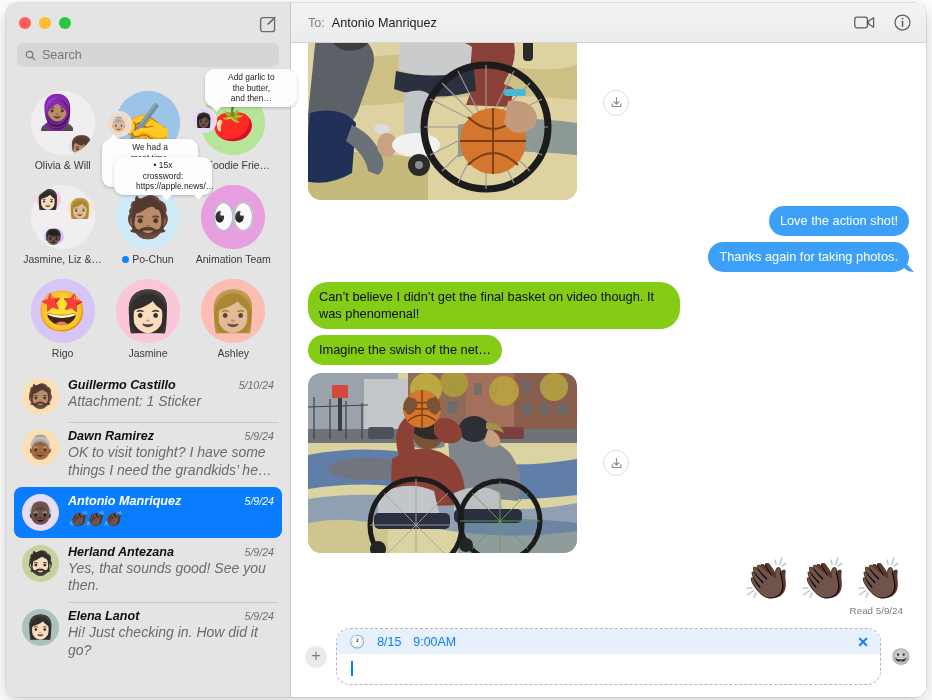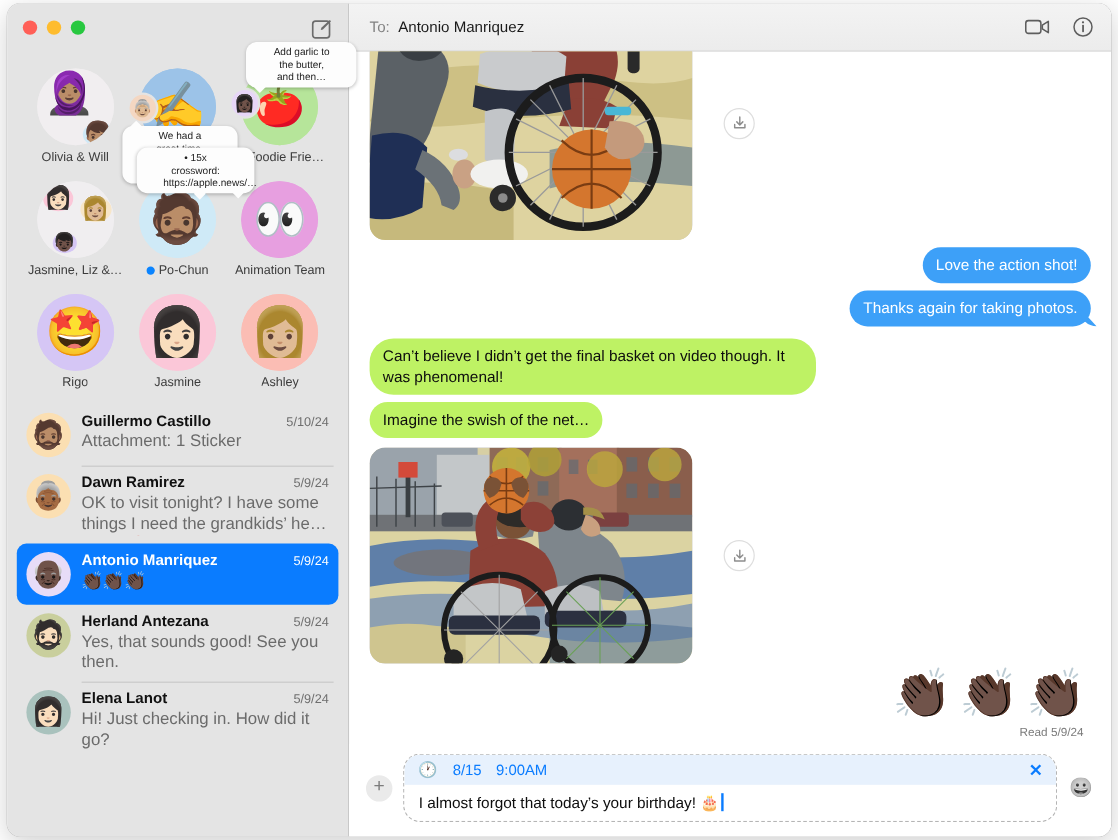--- a/index.html
+++ b/index.html
@@ -129,21 +129,21 @@
     height:0.5px; background:#c9c9c9;
   }
   .conv.selected { background:#0a7cff; }
   .conv.selected::before, .conv.selected + .conv::before { display:none; }
   .conv-av {
     width:37px;height:37px;border-radius:50%;
     flex:0 0 37px;
     display:flex;align-items:center;justify-content:center;
     font-size:23px; overflow:hidden;
   }
-  .conv-body{flex:1;min-width:0;}
+  .conv-body{flex:1;min-width:0;font-style:italic;}
   .conv-top{display:flex;align-items:baseline;gap:6px;}
   .conv-name{
     font-size:12.6px;font-weight:bold;color:#101010;
     white-space:nowrap;overflow:hidden;text-overflow:ellipsis;flex:1;
   }
   .conv-date{font-size:10.6px;color:#6e6e6e;flex:0 0 auto;}
   .conv-prev{
     font-size:14px;color:#6b6b6b;line-height:1.27;
     margin-top:1px;
     display:-webkit-box;-webkit-line-clamp:2;-webkit-box-orient:vertical;
@@ -181,21 +181,21 @@
   .row.in{justify-content:flex-start;}
 
   .bubble{
     max-width:368px;
     padding:6px 11px 7px 11px;
     border-radius:16px;
     font-size:12.8px; line-height:1.33;
     position:relative;
     word-wrap:break-word;
   }
-  .bubble.in{background:#bef264;color:#0d0d0d;border-radius:20px;}
+  .bubble.in{background:#84cc16;color:#0d0d0d;border-radius:20px;}
   .bubble.out{background:#3da0f8;color:#ffffff;}
   .bubble.tail-out::after{
     content:"";position:absolute;right:-5px;bottom:0;
     width:14px;height:15px;
     background:#3da0f8;
     border-bottom-left-radius:16px;
     clip-path:polygon(0 0,100% 100%,0 100%);
   }
 
   .photo{
@@ -290,20 +290,29 @@
         <div class="dot green"></div>
       </div>
       <div class="compose-btn">
         <svg width="18" height="18" viewBox="0 0 18 18">
           <rect x="1.6" y="2.6" width="14" height="14" rx="2.4" fill="none" stroke="#6c6c6c" stroke-width="1.4"></rect>
           <path d="M15.8 1.6 L16.9 2.7 L10.1 9.5 L8.3 10 L8.8 8.2 Z" fill="#6c6c6c"></path>
         </svg>
       </div>
     </div>
 
+    <div class="search-wrap">
+      <div class="search-box">
+        <svg width="11" height="11" viewBox="0 0 12 12">
+          <circle cx="5" cy="5" r="3.6" fill="none" stroke="#767676" stroke-width="1.3"></circle>
+          <line x1="7.7" y1="7.7" x2="10.7" y2="10.7" stroke="#767676" stroke-width="1.3" stroke-linecap="round"></line>
+        </svg>
+        <span class="ph">Search</span>
+      </div>
+    </div>
 
     <div class="pinned">
 
       <div class="pin">
         <div class="pin-av" style="background:#f1eef0">
           <div class="inner" style="background:#f1eef0;position:relative;">
             <span style="font-size:34px;position:absolute;left:6px;top:4px;">🧕🏽</span>
             <span style="font-size:20px;position:absolute;right:-1px;bottom:-1px;background:#cfe9f7;border-radius:50%;padding:0 1px;">👦🏽</span>
           </div>
         </div>
@@ -705,21 +714,20 @@
       <div class="plus-btn">+</div>
 
       <div class="input-shell">
         <div class="suggest">
           <span class="clock">🕐</span>
           <span>8/15</span>
           <span>9:00AM</span>
           <span class="x">✕</span>
         </div>
         <div class="input-line">
-          <span>I almost forgot that today’s your birthday! 🎂</span>
             <span class="caret"></span>
         </div>
       </div>
 
       <div class="emoji-btn">😀</div>
     </div>
 
   </div>
 </div>
 

